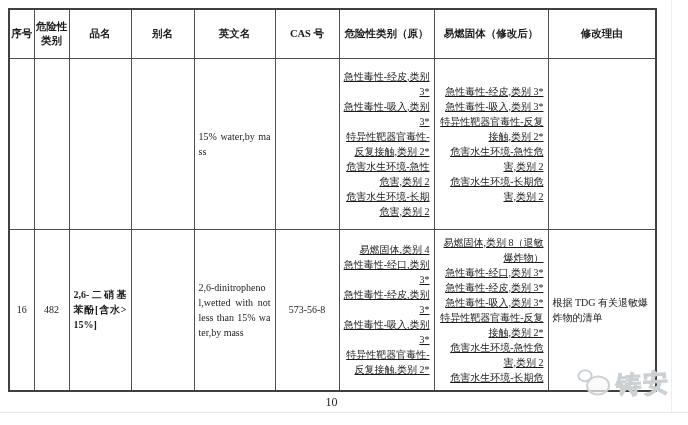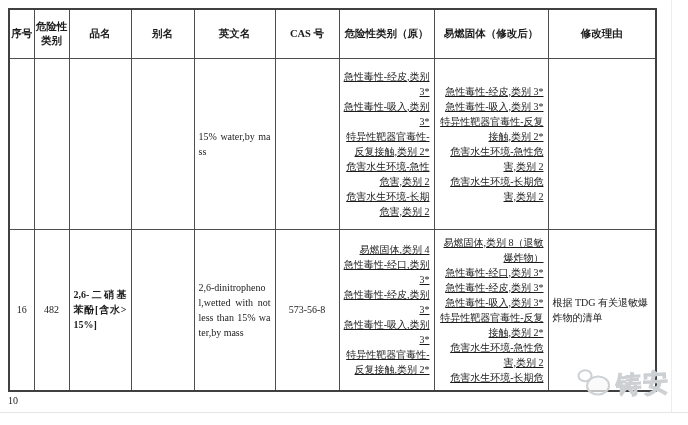--- a/index.html
+++ b/index.html
@@ -40,21 +40,21 @@
   tr.r1{height:171px;}
   tr.r2{height:162px;}
   td.center{text-align:center;}
   td.top{vertical-align:top;}
   td.hz{vertical-align:top;text-align:right;padding-top:3px;text-decoration:underline;}
   td.en{text-align:justify;word-break:break-all;}
   td.name{text-align:justify;word-break:break-all;padding:2px 5px;font-weight:bold;}
   .hz-line{margin:0;}
   .page-number{
     position:absolute;left:8px;top:395px;width:647px;
-    text-align:left;font-size:10px;color:#222;
+    text-align:center;font-size:12px;color:#222;
   }
   .edge-v{position:absolute;left:671px;top:0;width:1px;height:412px;background:#ededed;}
   .edge-h{position:absolute;left:0;top:412px;width:688px;height:1px;background:#e6e6e6;}
   .watermark{
     position:absolute;left:576px;top:364px;width:104px;height:40px;
     color:var(--wm);transform:rotate(-3deg);z-index:5;
   }
   .wm-circle-small{
     position:absolute;left:2px;top:3px;width:15px;height:13px;
     border:2px solid #ced1d4;border-radius:50%;background:rgba(255,255,255,.6);

